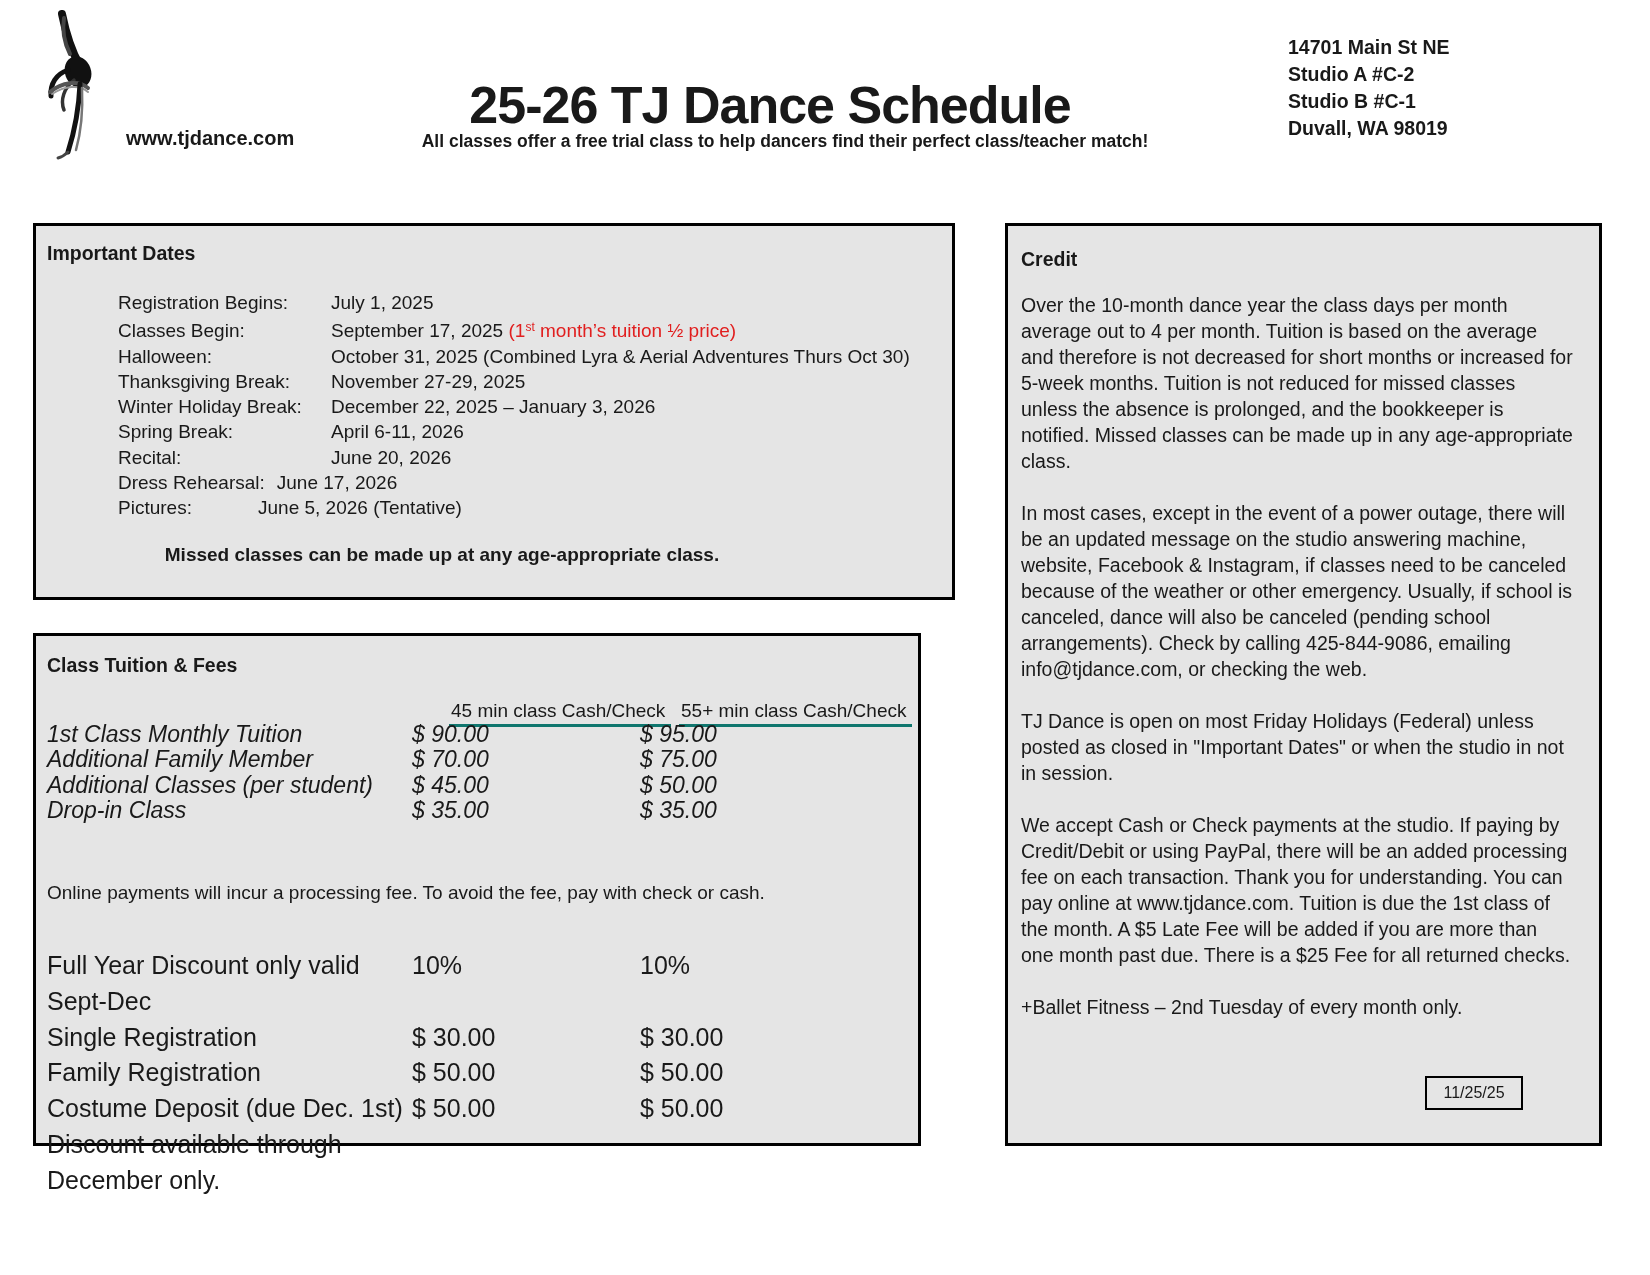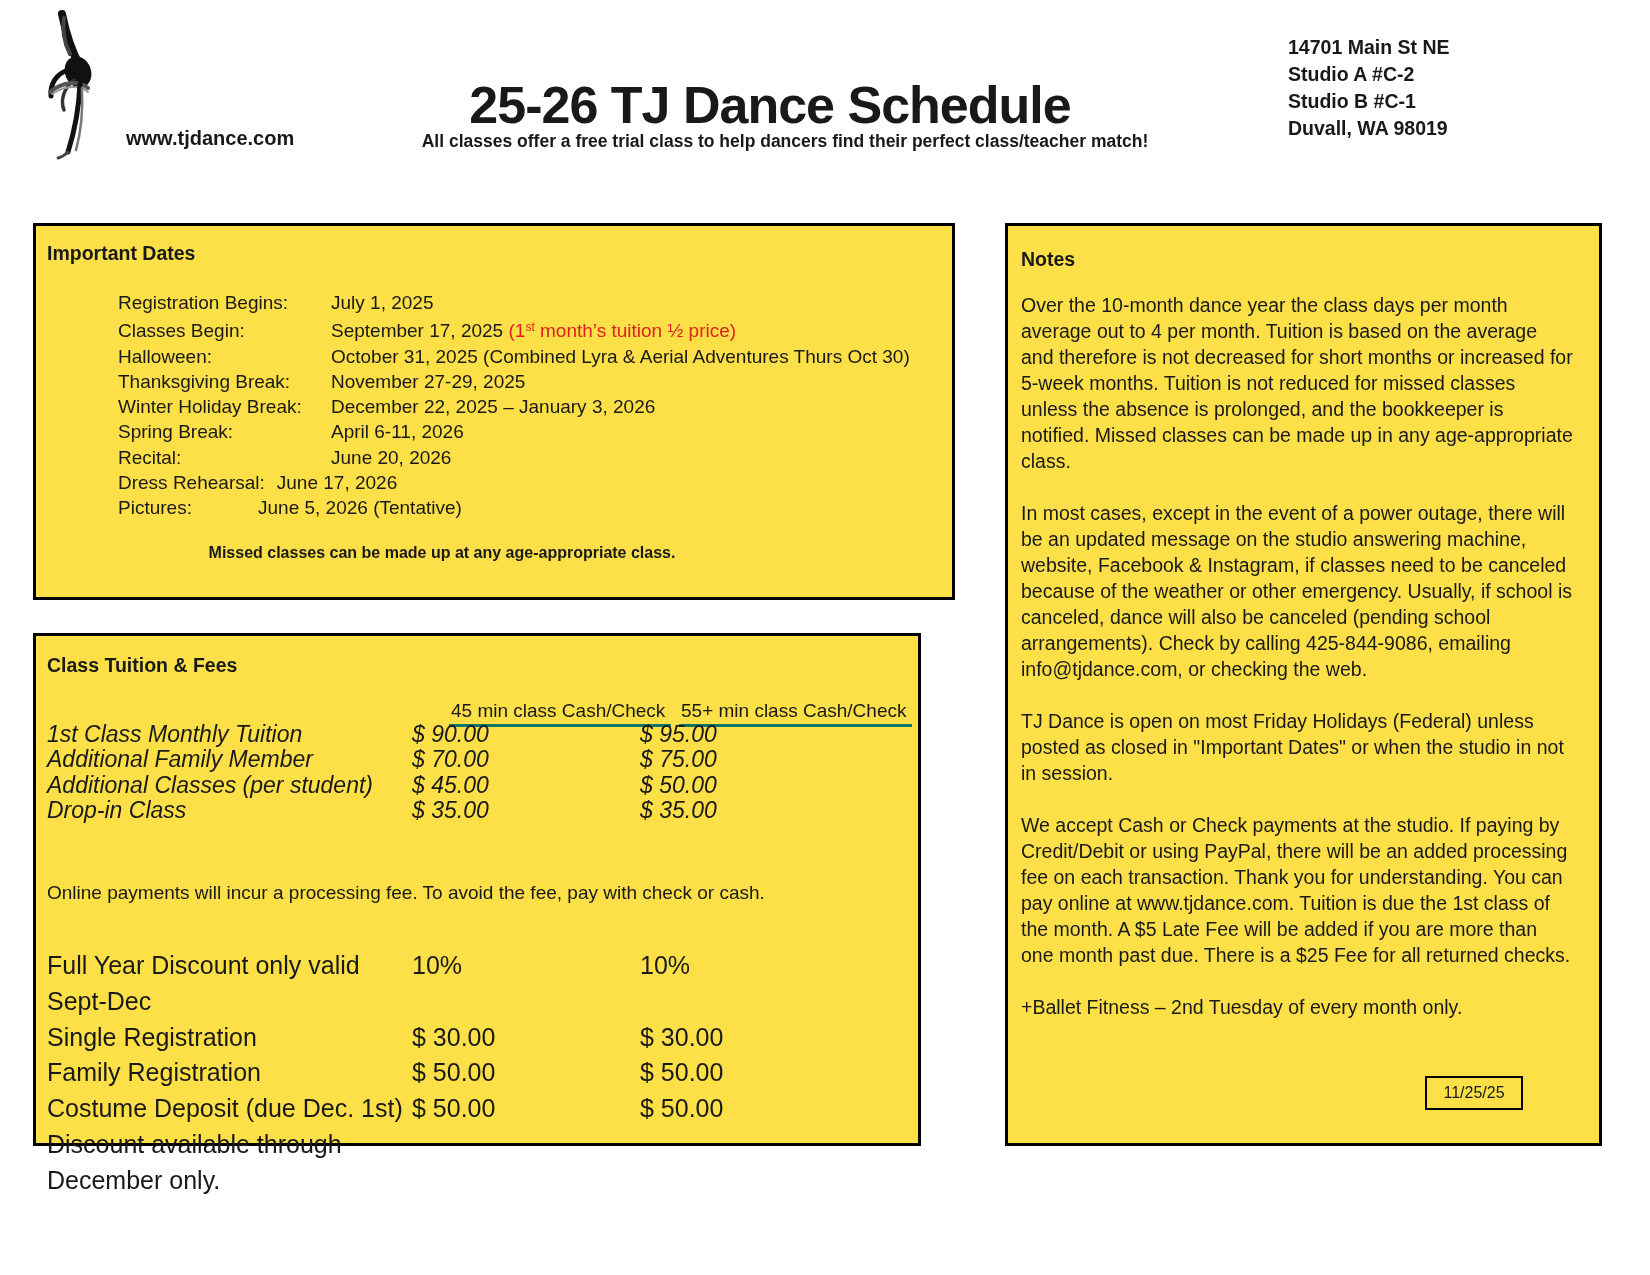--- a/index.html
+++ b/index.html
@@ -10,34 +10,34 @@
   }
   
   .logo{position:absolute;left:38px;top:8px;width:74px;height:152px;}
   .site-url{position:absolute;left:126px;top:127px;font-size:20px;font-weight:700;}
   .title{position:absolute;left:330px;top:40px;width:880px;text-align:center;
          font-size:52px;font-weight:700;letter-spacing:-1px;}
   .subtitle{position:absolute;left:345px;top:131px;width:880px;text-align:center;
             font-size:17.5px;font-weight:700;}
   .address{position:absolute;left:1288px;top:34px;font-size:19.5px;font-weight:700;line-height:27px;}
   
-  .box{position:absolute;border:3px solid #000;background:#fde047;box-sizing:border-box;padding-left:36px;}
+  .box{position:absolute;border:3px solid #000;background:#e5e5e5;box-sizing:border-box;padding-left:36px;}
   .box-important{left:33px;top:223px;width:922px;height:377px;}
   .box-tuition{left:33px;top:633px;width:888px;height:513px;}
   .box-notes{left:1005px;top:223px;width:597px;height:923px;}
   .box h2{margin:0;font-size:19.5px;font-weight:700;}
   
   .id-heading{position:absolute;left:11px;top:16px;}
   .id-rows{position:absolute;left:82px;top:64px;line-height:25.3px;font-size:19px;}
   .id-row .lbl{display:inline-block;width:213px;}
   .id-row.tight .lbl{width:auto;margin-right:12px;}
   .id-row.pic .lbl{width:140px;}
   .red{color:#e11f1f;}
   sup{font-size:12px;vertical-align:6px;text-align:center;}
-  .id-footer{position:absolute;left:0;right:104px;top:318px;text-align:center;font-weight:700;font-size:16px;}
+  .id-footer{position:absolute;left:0;right:104px;top:318px;text-align:center;font-weight:700;font-size:19px;}
   
   .t-heading{position:absolute;left:11px;top:18px;}
   .t-colheads{position:absolute;top:52px;left:0;right:0;font-size:19px;}
   .t-colheads .u{position:absolute;border-bottom:3px solid #0f766e;padding:0 6px 2px 2px;white-space:nowrap;margin-top:12px;}
   .th1{left:413px;} .th2{left:643px;}
   .t-rows{position:absolute;left:11px;top:86px;line-height:25.3px;font-size:23px;font-style:italic;}
   .t-row{display:flex;}
   .t-row .lbl{width:365px;} .t-row .c1{width:228px;} .t-row .c2{flex:1;}
   .t-note{position:absolute;left:11px;top:246px;font-size:19px;}
   .t-rows2{position:absolute;left:11px;top:312px;line-height:35.8px;font-size:25px;}
@@ -165,21 +165,21 @@
       </div>
       <div class="t-row">
         <span class="lbl">Discount available through December only.</span>
           <span class="c1"></span>
           <span class="c2"></span>
       </div>
     </div>
   </section>
 
   <section class="box box-notes">
-    <h2 class="n-heading">Notes</h2>
+    <h2 class="n-heading">Credit</h2>
     <div class="n-paras">
       <p>Over the 10-month dance year the class days per month average out to 4 per month. Tuition is based on the average and therefore is not decreased for short months or increased for 5-week months. Tuition is not reduced for missed classes unless the absence is prolonged, and the bookkeeper is notified. Missed classes can be made up in any age-appropriate class.</p>
       <p>In most cases, except in the event of a power outage, there will be an updated message on the studio answering machine, website, Facebook &amp; Instagram, if classes need to be canceled because of the weather or other emergency. Usually, if school is canceled, dance will also be canceled (pending school arrangements). Check by calling 425-844-9086, emailing info@tjdance.com, or checking the web.</p>
       <p>TJ Dance is open on most Friday Holidays (Federal) unless posted as closed in "Important Dates" or when the studio in not in session.</p>
       <p>We accept Cash or Check payments at the studio. If paying by Credit/Debit or using PayPal, there will be an added processing fee on each transaction. Thank you for understanding. You can pay online at www.tjdance.com. Tuition is due the 1st class of the month. A $5 Late Fee will be added if you are more than one month past due. There is a $25 Fee for all returned checks.</p>
       <p>+Ballet Fitness – 2nd Tuesday of every month only.</p>
     </div>
     <div class="date-stamp">11/25/25</div>
   </section>
 

